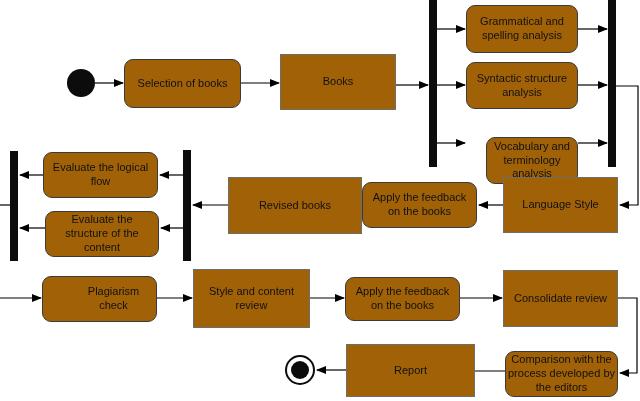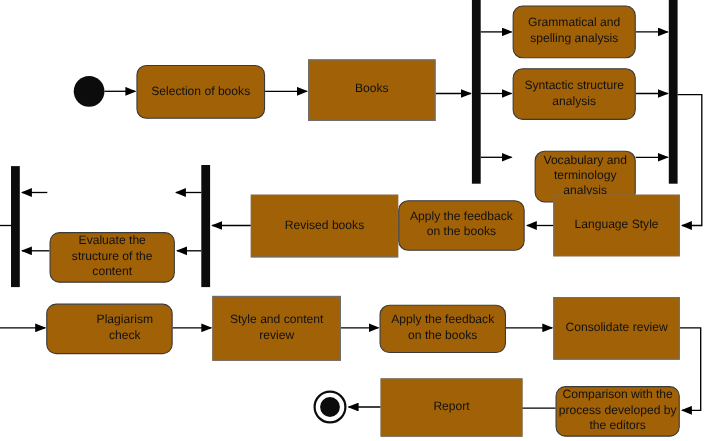--- a/index.html
+++ b/index.html
@@ -103,20 +103,21 @@
   <div class="node action" style="left:466px; top:5px; width:112px; height:48px;">Grammatical and spelling analysis</div>
 
   <div class="node action" style="left:466px; top:62px; width:112px; height:47px;">Syntactic structure analysis</div>
 
   <div class="node action" style="left:486px; top:119px; width:92px; height:47px;margin-top:18px;">Vocabulary and terminology analysis</div>
 
   <div class="bar" style="left:608px; top:0px; width:8px; height:167px;"></div>
 
   <div class="bar" style="left:10px; top:151px; width:8px; height:110px;"></div>
 
+  <div class="node action" style="left:43px; top:152px; width:115px; height:46px;">Evaluate the logical flow</div>
 
   <div class="node action" style="left:45px; top:211px; width:114px; height:46px;">Evaluate the structure of the content</div>
 
   <div class="bar" style="left:183px; top:150px; width:8px; height:111px;"></div>
 
   <div class="node object" style="left:228px; top:177px; width:134px; height:57px;">Revised books</div>
 
   <div class="node action" style="left:362px; top:182px; width:115px; height:46px;">Apply the feedback on the books</div>
 
   <div class="node object" style="left:503px; top:177px; width:115px; height:56px;">Language Style</div>

